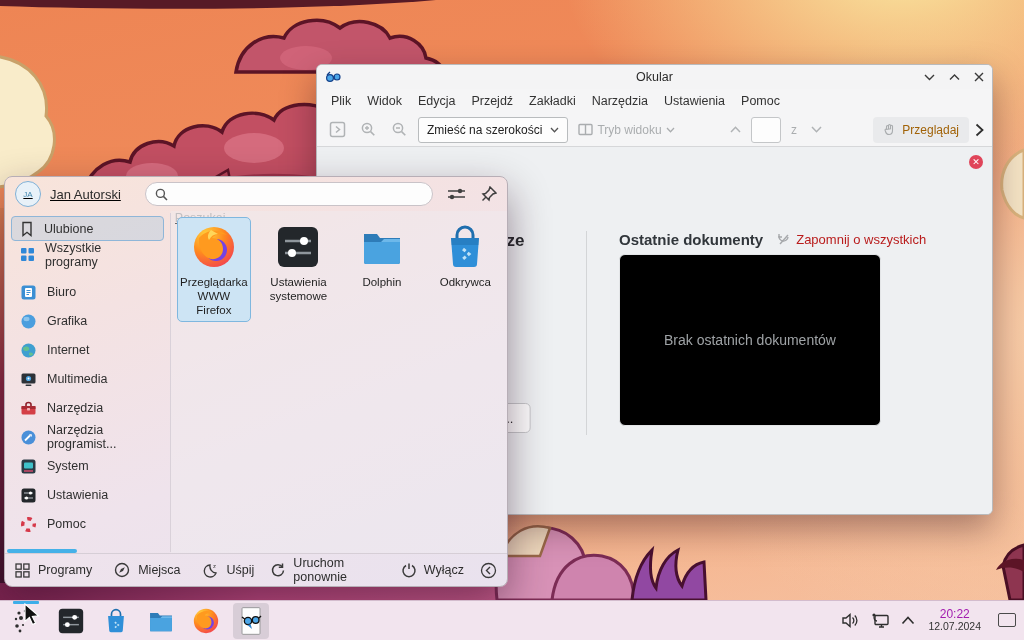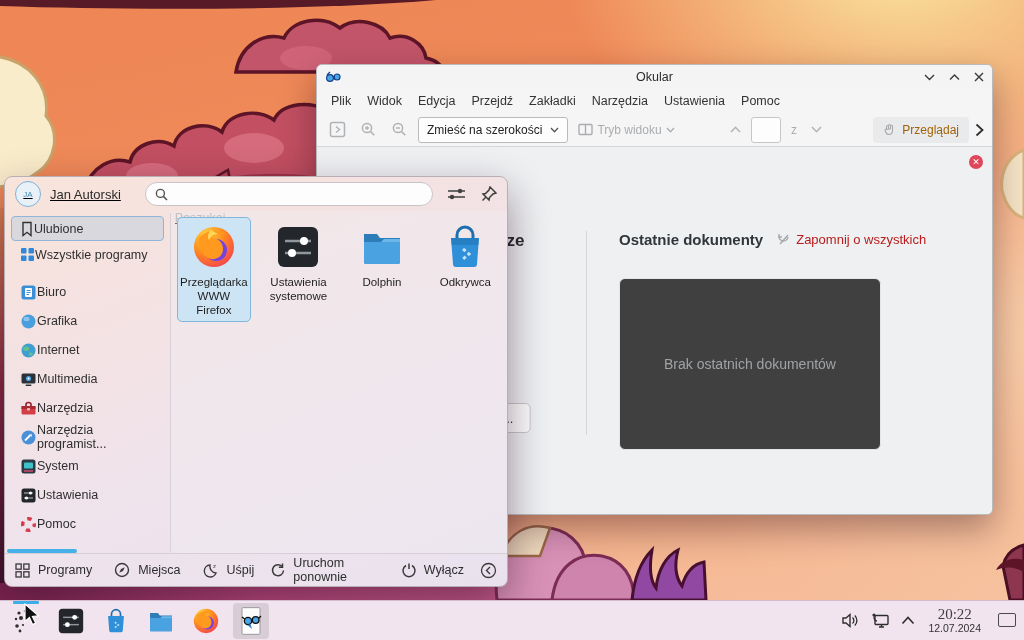--- a/index.html
+++ b/index.html
@@ -43,21 +43,21 @@
   .welcome-heading { position:absolute; left:140px; top:84px; transform:translateX(-50%); white-space:nowrap;
     font-size:17px; font-weight:bold; color:#26292c; }
   .welcome-logo { position:absolute; left:140px; top:142px; transform:translateX(-50%); }
   .open-doc-btn { position:absolute; left:140px; top:256px; transform:translateX(-50%); white-space:nowrap;
     height:30px; display:flex; align-items:center; padding:0 16px; background:#fdfdfd; border:1px solid #c6c8ca;
     border-radius:5px; font-size:13px; color:#2b2b2b; }
   .welcome-divider { position:absolute; left:269px; top:84px; width:1px; height:204px; background:#d3d5d7; }
   .recent-row { position:absolute; left:302px; top:84px; display:flex; align-items:center; gap:14px; white-space:nowrap; }
   .recent-title { font-size:15px; font-weight:600; color:#31363b; }
   .forget-all { display:flex; align-items:center; gap:6px; font-size:13px; color:#b91c1c; }
-  .recent-card { position:absolute; left:302px; top:131px; width:262px; height:172px; background:#404040;
+  .recent-card { position:absolute; left:302px; top:107px; width:262px; height:172px; background:#000000;
     border:1px solid #e3e5e7; border-radius:6px; display:flex; align-items:center; justify-content:center; }
   .recent-card span { font-size:14px; color:#9fa3a6; }
 
   
   .launcher { position:absolute; left:4px; top:176px; width:504px; height:411px; z-index:3;
     border-radius:8px; border:1px solid #b7aeb6; overflow:hidden;
     background:linear-gradient(158deg, #f8e4da 0%, #f4e2e2 28%, #efe3ec 62%, #e9e2ee 100%);
     box-shadow:0 16px 40px rgba(40,8,30,.45);text-decoration:underline; }
   .kheader { height:34px; display:flex; align-items:center; padding:0 10px; }
   .avatar { width:26px; height:26px; border-radius:50%; background:#e8f1f8; border:1.5px solid #7fb0d6;
@@ -65,21 +65,21 @@
   .username { font-size:13px; color:#2a2a2a; white-space:nowrap; }
   .searchbox { flex:1; height:24px; margin:0 14px 0 24px; background:#fdfdfd; border:1px solid #c9c3c8;
     border-radius:12px; display:flex; align-items:center; padding:0 9px; gap:7px; }
   .searchbox input { border:none; outline:none; background:transparent; font-size:12.5px; color:#333; width:100%;
     font-family:"Liberation Sans", sans-serif;margin-top:48px; }
   .searchbox input::placeholder { color:#9b9b9b; }
   .kheader-icons { display:flex; align-items:center; gap:15px; color:#3f3f3f; }
   .kbody { position:absolute; top:34px; bottom:32px; left:0; right:0; }
   .ksidebar { position:absolute; left:0; top:0; bottom:0; width:165px; padding-top:4px; }
   .kside-divider { position:absolute; left:165px; top:2px; bottom:2px; width:1px; background:#d9d1d9; }
-  .kitem { height:25px; margin:1px 6px; padding:0 8px; display:flex; align-items:center; 
+  .kitem { height:25px; margin:1px 6px; padding:0 8px; display:flex; align-items:center; gap:10px;
     font-size:12.5px; color:#2f2f2f; border-radius:4px; border:1px solid transparent; }
   .kitem.selected { background:rgba(164,196,222,.35); border-color:#8fb6d8; }
   .kitem.cat { height:28px; }
   .kcat-gap { height:9px; }
   .kgrid { position:absolute; left:166px; right:0; top:0; bottom:0; padding:6px; display:flex; align-items:flex-start; gap:12px;
     background:rgba(240,236,240,.45); }
   .tile { width:78px; min-height:86px; border-radius:5px; border:1px solid transparent; padding:6px 2px 4px;
     display:flex; flex-direction:column; align-items:center; gap:6px; }
   .tile.selected { background:#cde4f4; border-color:#7fb7df; }
   .tile .tlabel { font-size:11.5px; line-height:1.2; color:#1f1f1f; text-align:center; }
@@ -92,21 +92,21 @@
 
   
   .taskbar { position:absolute; left:0; right:0; bottom:0; height:40px; z-index:4; background:#f2e4ee;
     border-top:1px solid #d3bccd; display:flex; align-items:center; padding:0 8px; }
   .task-icons { display:flex; align-items:center; gap:9px; height:100%; }
   .task { position:relative; width:36px; height:36px; display:flex; align-items:center; justify-content:center; border-radius:4px; }
   .task.active-task { background:#d8cdd7; }
   .task .active-line { position:absolute; top:-2px; left:5px; width:26px; height:3px; background:#3daee9; border-radius:1px; }
   .tray { margin-left:auto; display:flex; align-items:center; gap:11px; color:#2e2e2e; }
   .clock { text-align:center; line-height:1.1; margin:0 2px; }
-  .clock .t { font-size:15px; color:#404040;font-family:Liberation Serif, serif; }
+  .clock .t { font-size:12px; color:#a21caf; }
   .clock .d { font-size:10.5px; color:#333; }
   .show-desktop { width:18px; height:14px; border:1.5px solid #4a4a4a; border-radius:2px; margin-left:4px; }
 
   .cursor { position:absolute; left:24px; top:603px; z-index:9; }
 </style>
 </head>
 <body>
 
 <div class="wallpaper">
   <svg viewBox="0 0 1024 640">

